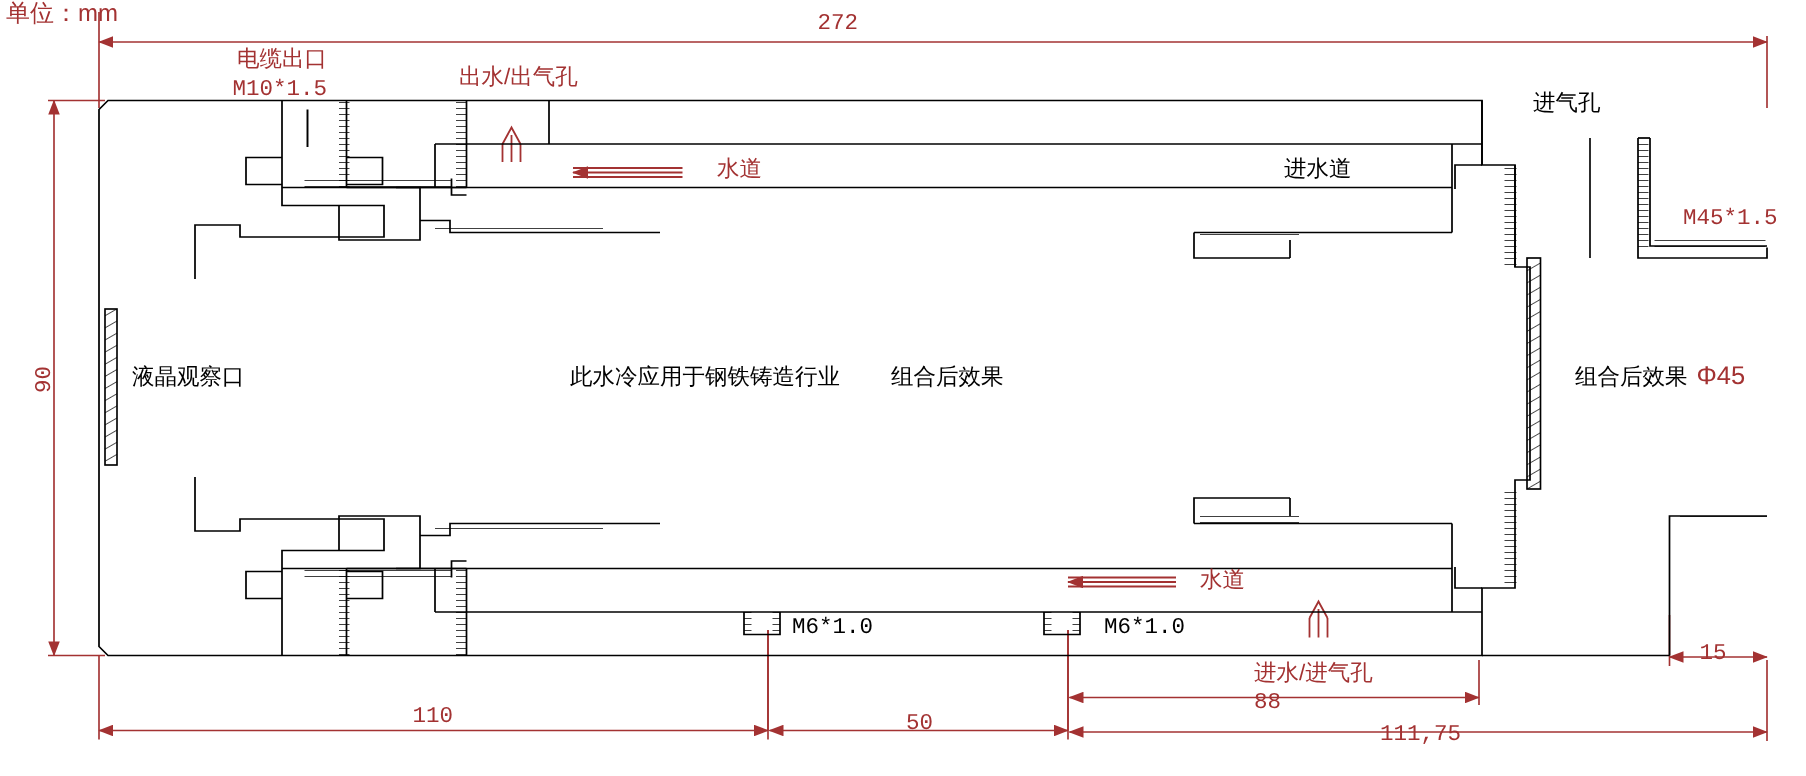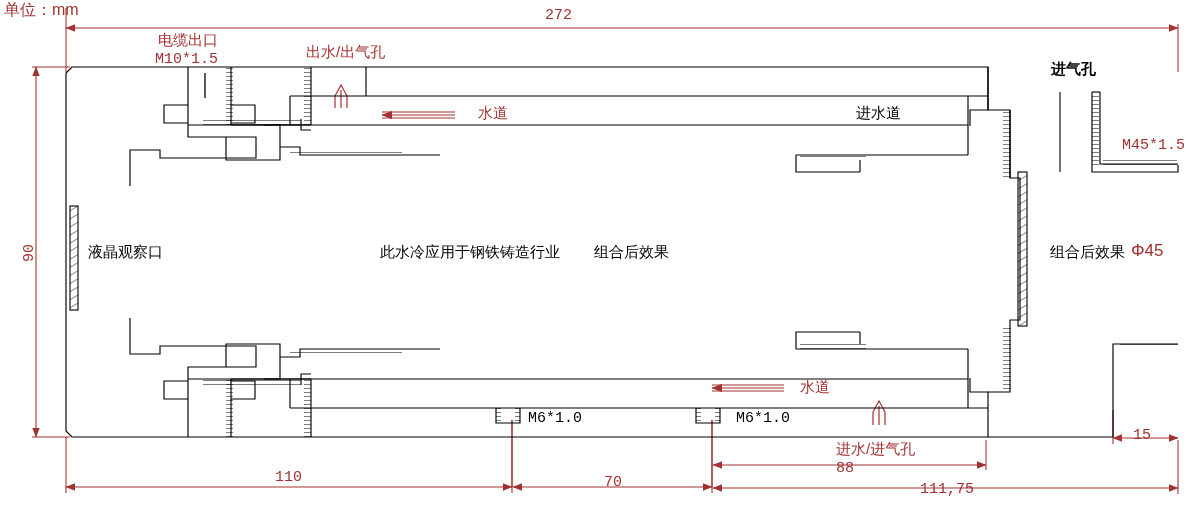--- a/index.html
+++ b/index.html
@@ -193,38 +193,38 @@
 
   <div class="lbl red f15" style="left:158px;top:32px;">电缆出口</div>
   <div class="lbl red f15 mono" style="left:155px;top:52px;">M10*1.5</div>
 
   <div class="lbl red f15" style="left:306px;top:44px;">出水/出气孔</div>
 
   <div class="lbl red f15" style="left:478px;top:105px;">水道</div>
 
   <div class="lbl blk f15" style="left:856px;top:105px;">进水道</div>
 
-  <div class="lbl blk f15" style="left:1051px;top:61px;font-weight:bold;">进气孔</div>
+  <div class="lbl blk f15" style="left:1022px;top:61px;">进气孔</div>
 
   <div class="lbl red f15 mono" style="left:1122px;top:138px;">M45*1.5</div>
 
   <div class="lbl blk f15" style="left:1050px;top:244px;">组合后效果</div>
   <div class="lbl red f17" style="left:1131px;top:242px;">Φ45</div>
 
   <div class="lbl blk f15" style="left:88px;top:244px;">液晶观察口</div>
 
   <div class="lbl blk f15" style="left:380px;top:244px;">此水冷应用于钢铁铸造行业</div>
   <div class="lbl blk f15" style="left:594px;top:244px;">组合后效果</div>
 
   <div class="lbl red f15" style="left:800px;top:379px;">水道</div>
 
   <div class="lbl blk f15 mono" style="left:528px;top:411px;">M6*1.0</div>
   <div class="lbl blk f15 mono" style="left:736px;top:411px;">M6*1.0</div>
 
   <div class="lbl red f15" style="left:836px;top:441px;">进水/进气孔</div>
 
   <div class="lbl red f15 mono" style="left:836px;top:461px;">88</div>
   <div class="lbl red f15 mono" style="left:275px;top:470px;">110</div>
-  <div class="lbl red f15 mono" style="left:604px;top:475px;">70</div>
+  <div class="lbl red f15 mono" style="left:604px;top:475px;">50</div>
   <div class="lbl red f15 mono" style="left:920px;top:482px;">111,75</div>
   <div class="lbl red f15 mono" style="left:1133px;top:428px;text-align:right;">15</div>
 
 </div>
 
 </body></html>

